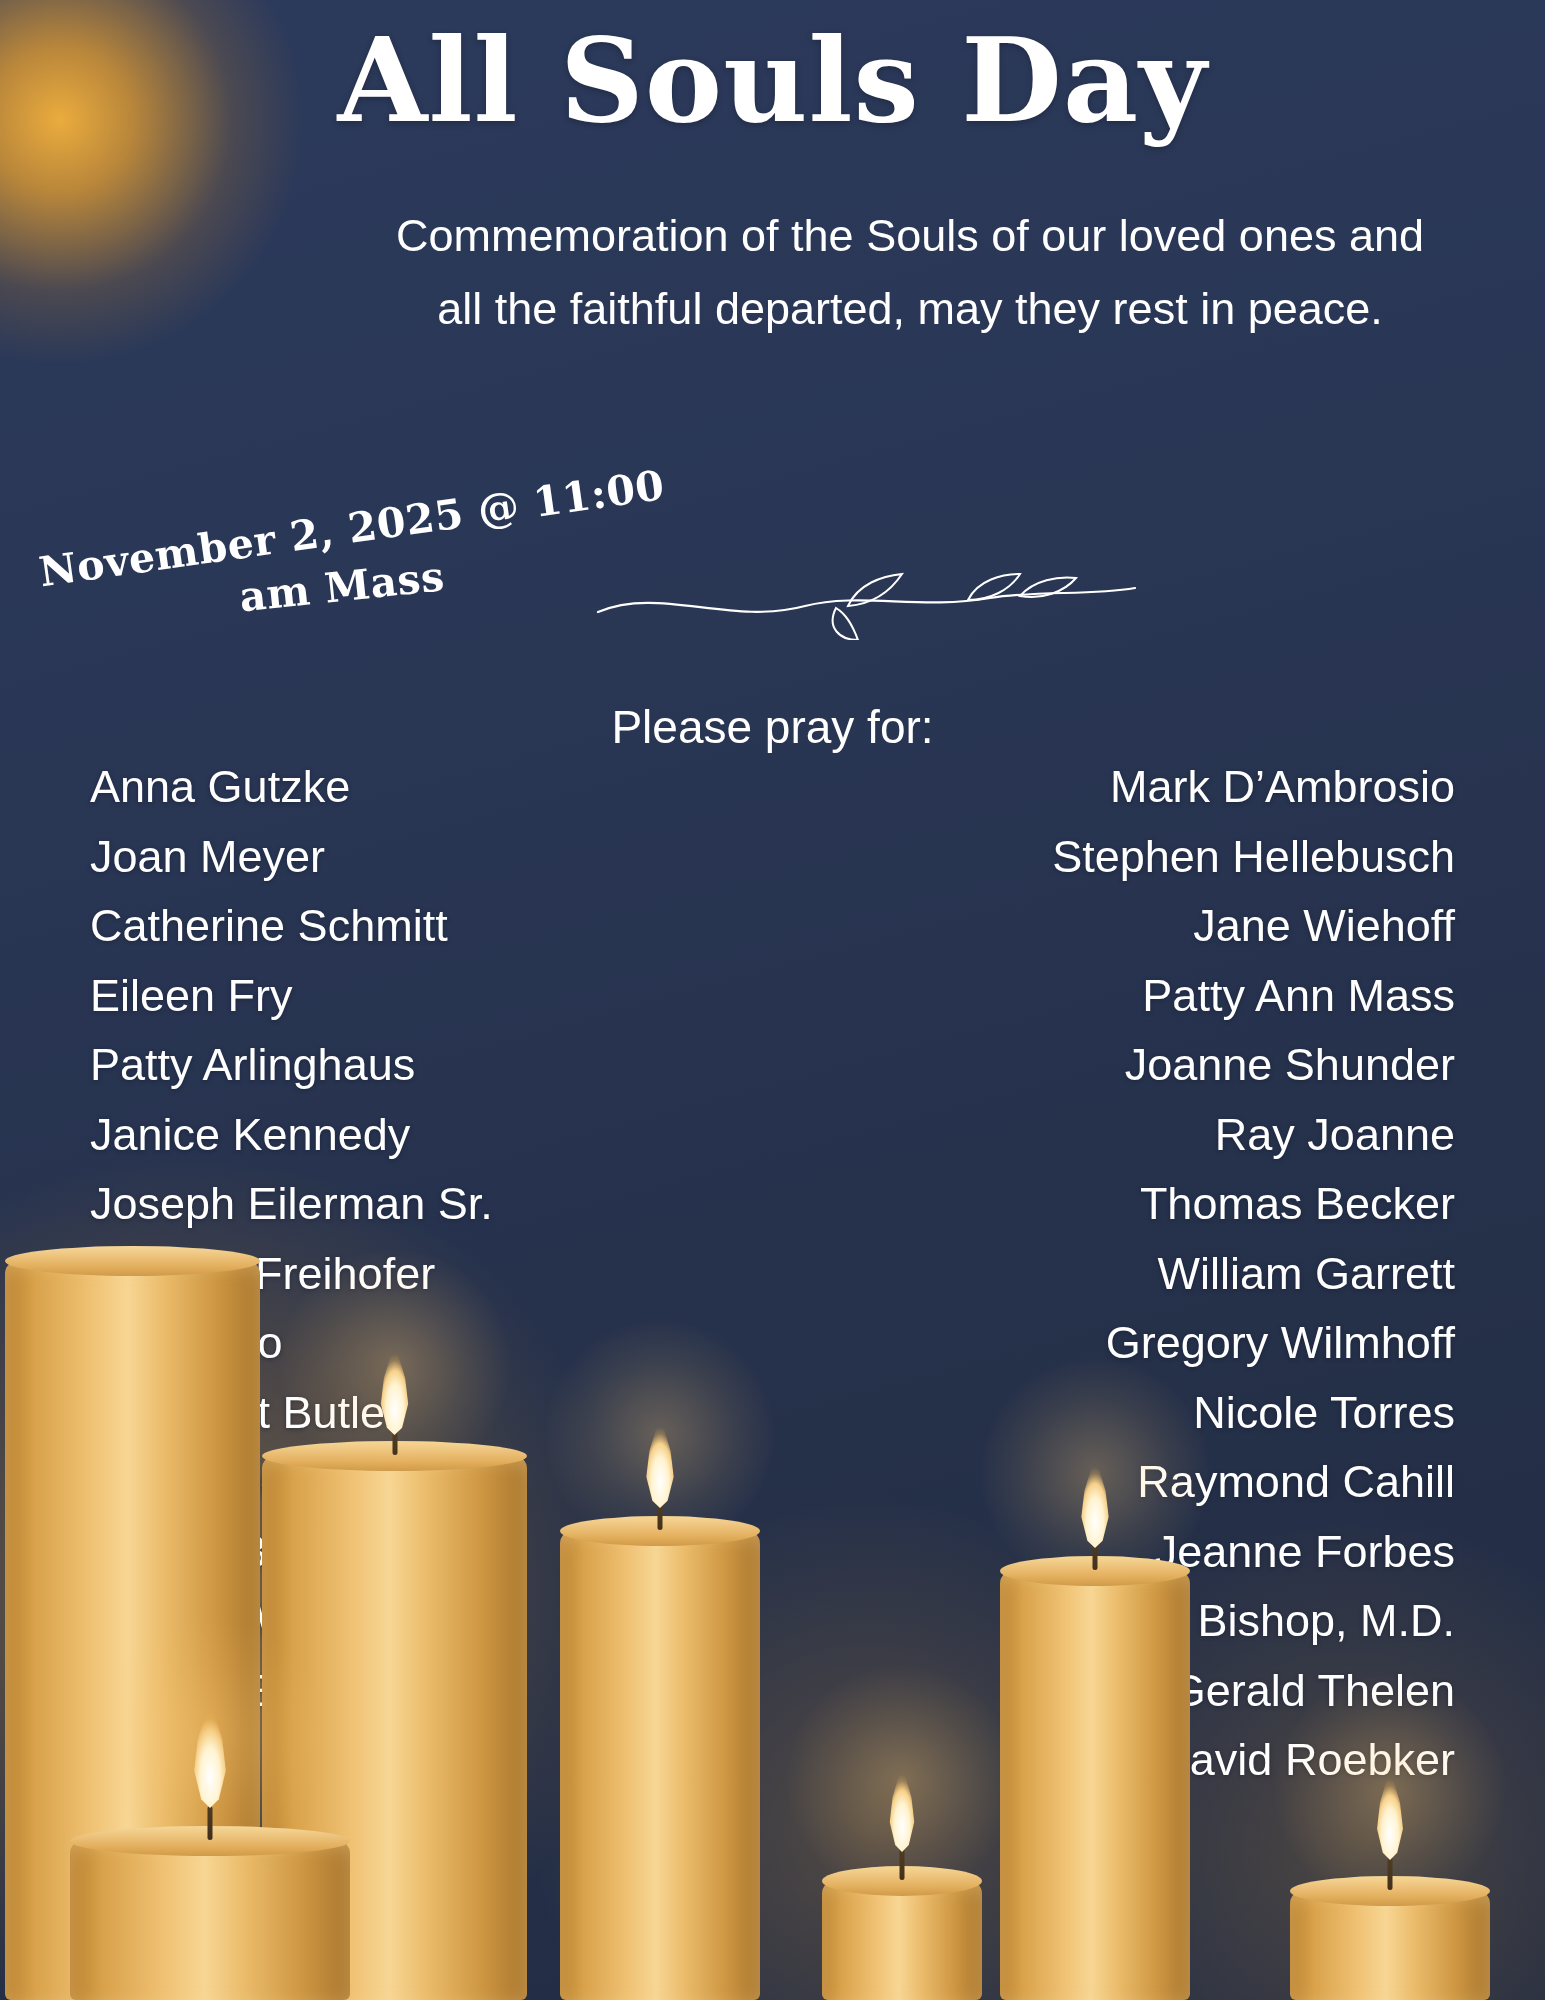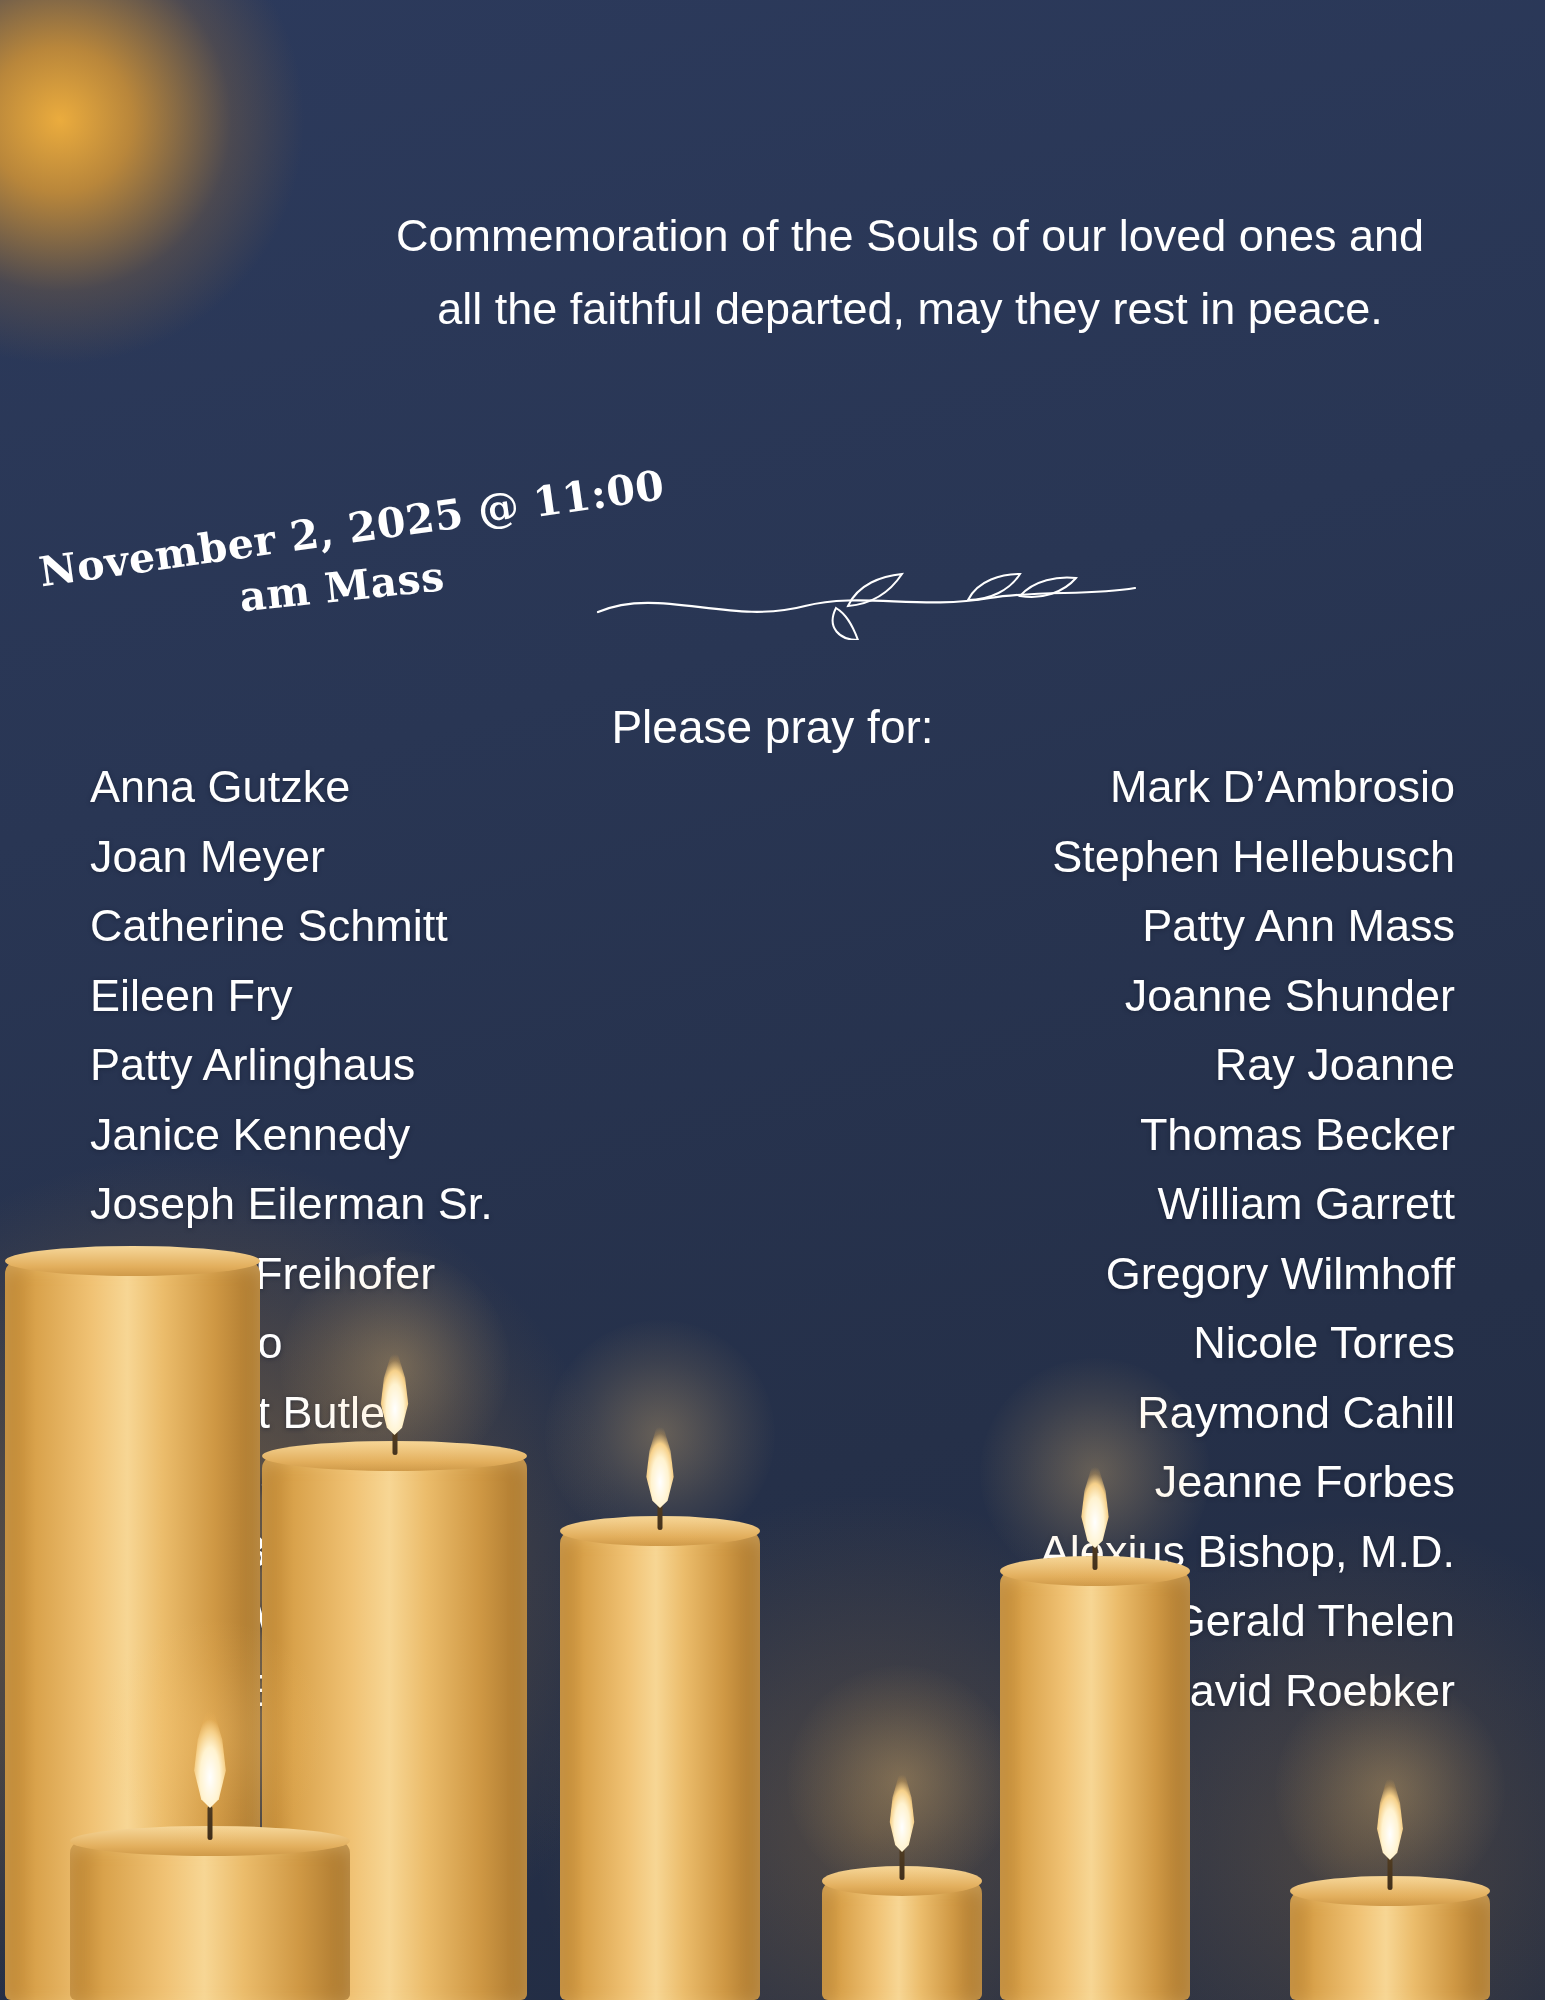--- a/index.html
+++ b/index.html
@@ -222,20 +222,21 @@
 </style>
 </head>
 <body>
 
 <div id="poster">
 
   <div class="glow-left-low"></div>
   <div class="glow-mid-low"></div>
   <div class="glow-right-low"></div>
 
+  <div class="title">All Souls Day</div>
 
   <div class="subtitle">Commemoration  of  the Souls of our loved ones and all the faithful departed, may they rest in peace.</div>
 
   <div class="date-wrap">
     <div class="date-line l1">November 2, 2025 @ 11:00</div>
     <div class="date-line l2">am Mass</div>
   </div>
 
   <svg class="flourish" viewBox="0 0 560 70" fill="none">
     <path d="M8 42 C70 16, 140 56, 215 36 C270 22, 330 40, 400 28 C450 20, 500 26, 545 18" stroke="#ffffff" stroke-width="2.2" fill="none" stroke-linecap="round"></path>
@@ -261,20 +262,21 @@
       <div class="name">Margaret Butler</div>
       <div class="name">Mary Cheesman</div>
       <div class="name">Gerald Braun</div>
       <div class="name">Edward Whitehead</div>
       <div class="name">Donnie Ernst</div>
     </div>
 
     <div class="col col-right">
       <div class="name">Mark D’Ambrosio</div>
       <div class="name">Stephen Hellebusch</div>
+      <div class="name">Jane Wiehoff</div>
       <div class="name">Patty Ann Mass</div>
       <div class="name">Joanne Shunder</div>
       <div class="name">Ray Joanne</div>
       <div class="name">Thomas Becker</div>
       <div class="name">William Garrett</div>
       <div class="name">Gregory Wilmhoff</div>
       <div class="name">Nicole Torres</div>
       <div class="name">Raymond Cahill</div>
       <div class="name">Jeanne Forbes</div>
       <div class="name">Alexius Bishop, M.D.</div>

